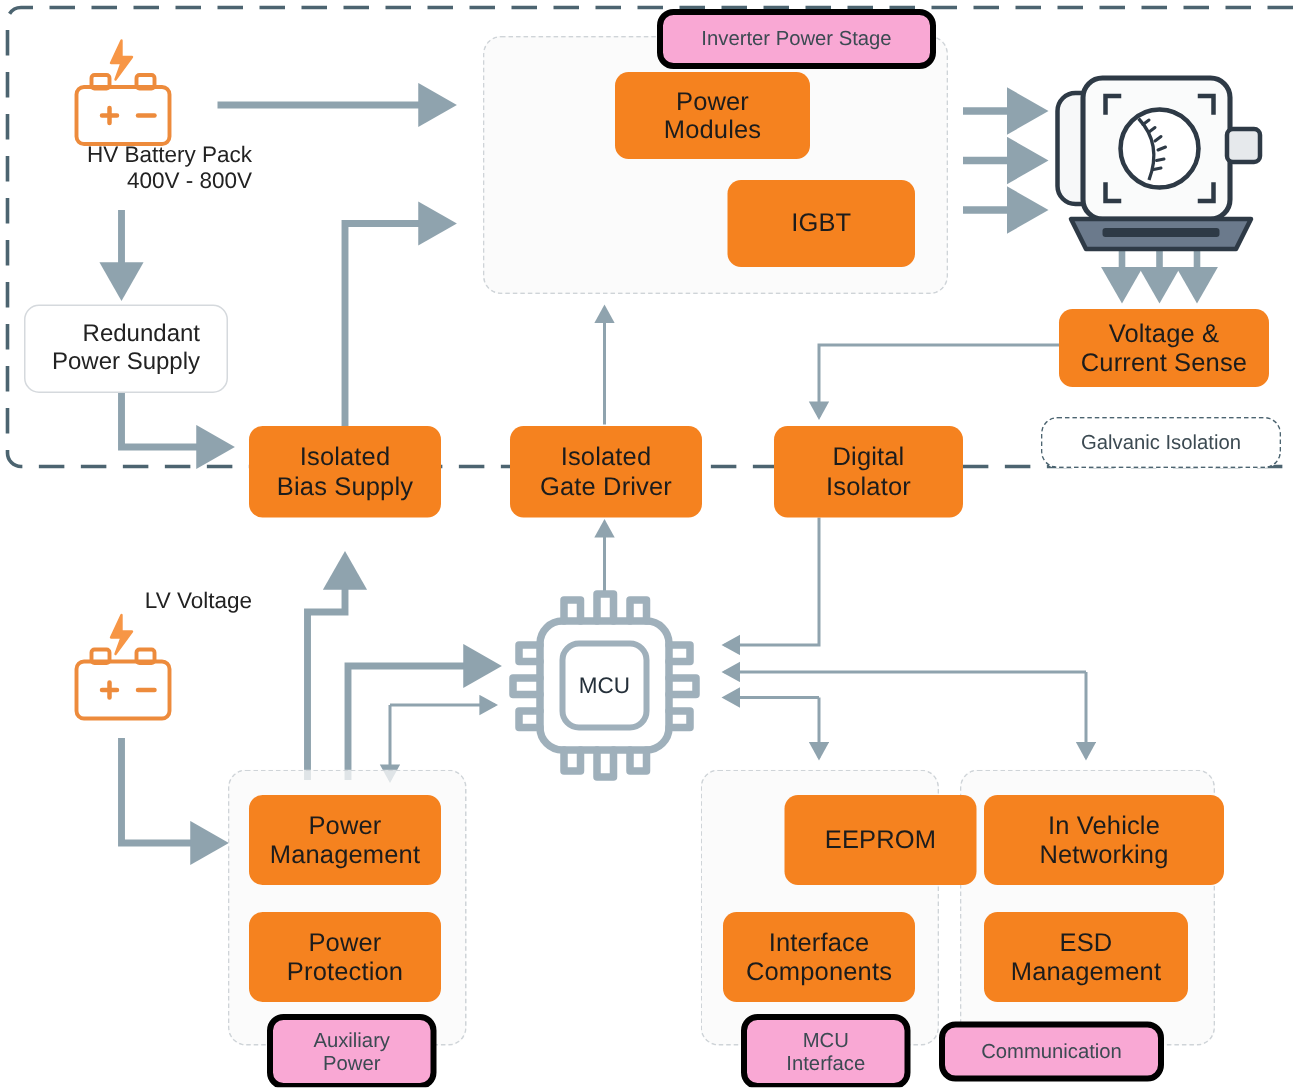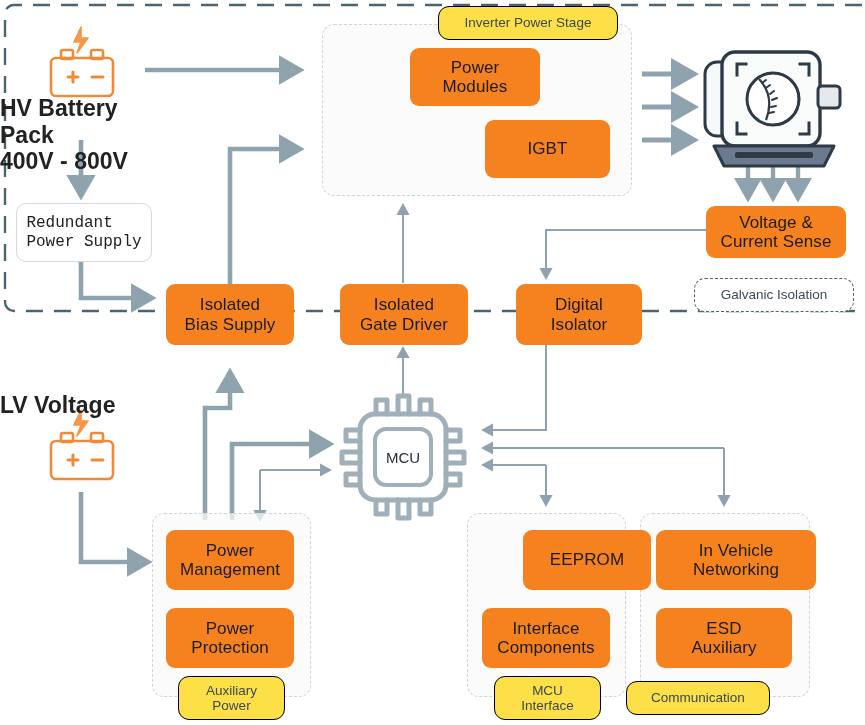--- a/index.html
+++ b/index.html
@@ -7,33 +7,33 @@
   body{font-family:"Liberation Sans","DejaVu Sans",sans-serif;}
   #stage{position:relative;width:865px;height:725px;background:#ffffff;overflow:hidden;}
   #svg-layer{position:absolute;left:0;top:0;width:865px;height:725px;}
 
   .blk{position:absolute;background:#F5821F;border-radius:9px;display:flex;
        align-items:center;justify-content:center;text-align:center;
        color:#1c1c1c;font-size:17px;line-height:1.12;font-weight:400;
        letter-spacing:.1px;white-space:pre-line;z-index:6;}
 
   .wbox{position:absolute;background:#ffffff;border:1px solid #d5d9dd;border-radius:10px;
-        display:flex;align-items:center;justify-content:center;text-align:left;
-        color:#222;font-size:16px;line-height:1.14;white-space:pre-line;z-index:7;font-family:Liberation Mono, monospace;}
-
-  .grp-label{position:absolute;background:#fde047;border:1px solid #000000;border-radius:11px;
+        display:flex;align-items:center;justify-content:center;text-align:right;
+        color:#222;font-size:16px;line-height:1.14;white-space:pre-line;z-index:7;}
+
+  .grp-label{position:absolute;background:#f9a8d4;border:4px solid #000000;border-radius:11px;
         display:flex;align-items:center;justify-content:center;text-align:center;
         color:#3c4a52;font-size:13.5px;line-height:1.12;white-space:pre-line;z-index:9;}
   .grp-label.dashlbl{border:1.6px dashed #4c6470;background:#ffffff;color:#3c4a52;}
 
   .grp-box{position:absolute;border:1.6px dashed #cfd4d8;border-radius:12px;
         background:rgba(250,250,250,.75);z-index:2;}
 
-  .cap{position:absolute;color:#222;text-align:left;font-size:23px;line-height:1.16;
-       white-space:pre-line;z-index:6;font-weight:bold;}
+  .cap{position:absolute;color:#222;text-align:right;font-size:15px;line-height:1.16;
+       white-space:pre-line;z-index:6;}
 </style>
 </head>
 <body>
 
 <div id="stage">
 
   <svg id="svg-layer" viewBox="0 0 865 725">
     <defs>
       <marker id="ahThick" markerWidth="9" markerHeight="9" refX="4.6" refY="3.2" orient="auto" markerUnits="strokeWidth">
         <path d="M0,0 L5.6,3.2 L0,6.4 z" fill="#8FA3AE"></path>
@@ -188,16 +188,16 @@
 
   <div class="blk" style="left:482px;top:530px;width:128px;height:60px;margin-left:41px;">EEPROM</div>
   <div class="blk" style="left:482px;top:608px;width:128px;height:60px;">Interface
 Components</div>
   <div class="grp-label" style="left:494px;top:676px;width:105px;height:42px;">MCU
 Interface</div>
 
   <div class="blk" style="left:656px;top:530px;width:160px;height:60px;">In Vehicle
 Networking</div>
   <div class="blk" style="left:656px;top:608px;width:136px;height:60px;">ESD
-Auxiliary</div>
+Management</div>
   <div class="grp-label" style="left:626px;top:681px;width:142px;height:32px;">Communication</div>
 
 </div>
 
 </body></html>

